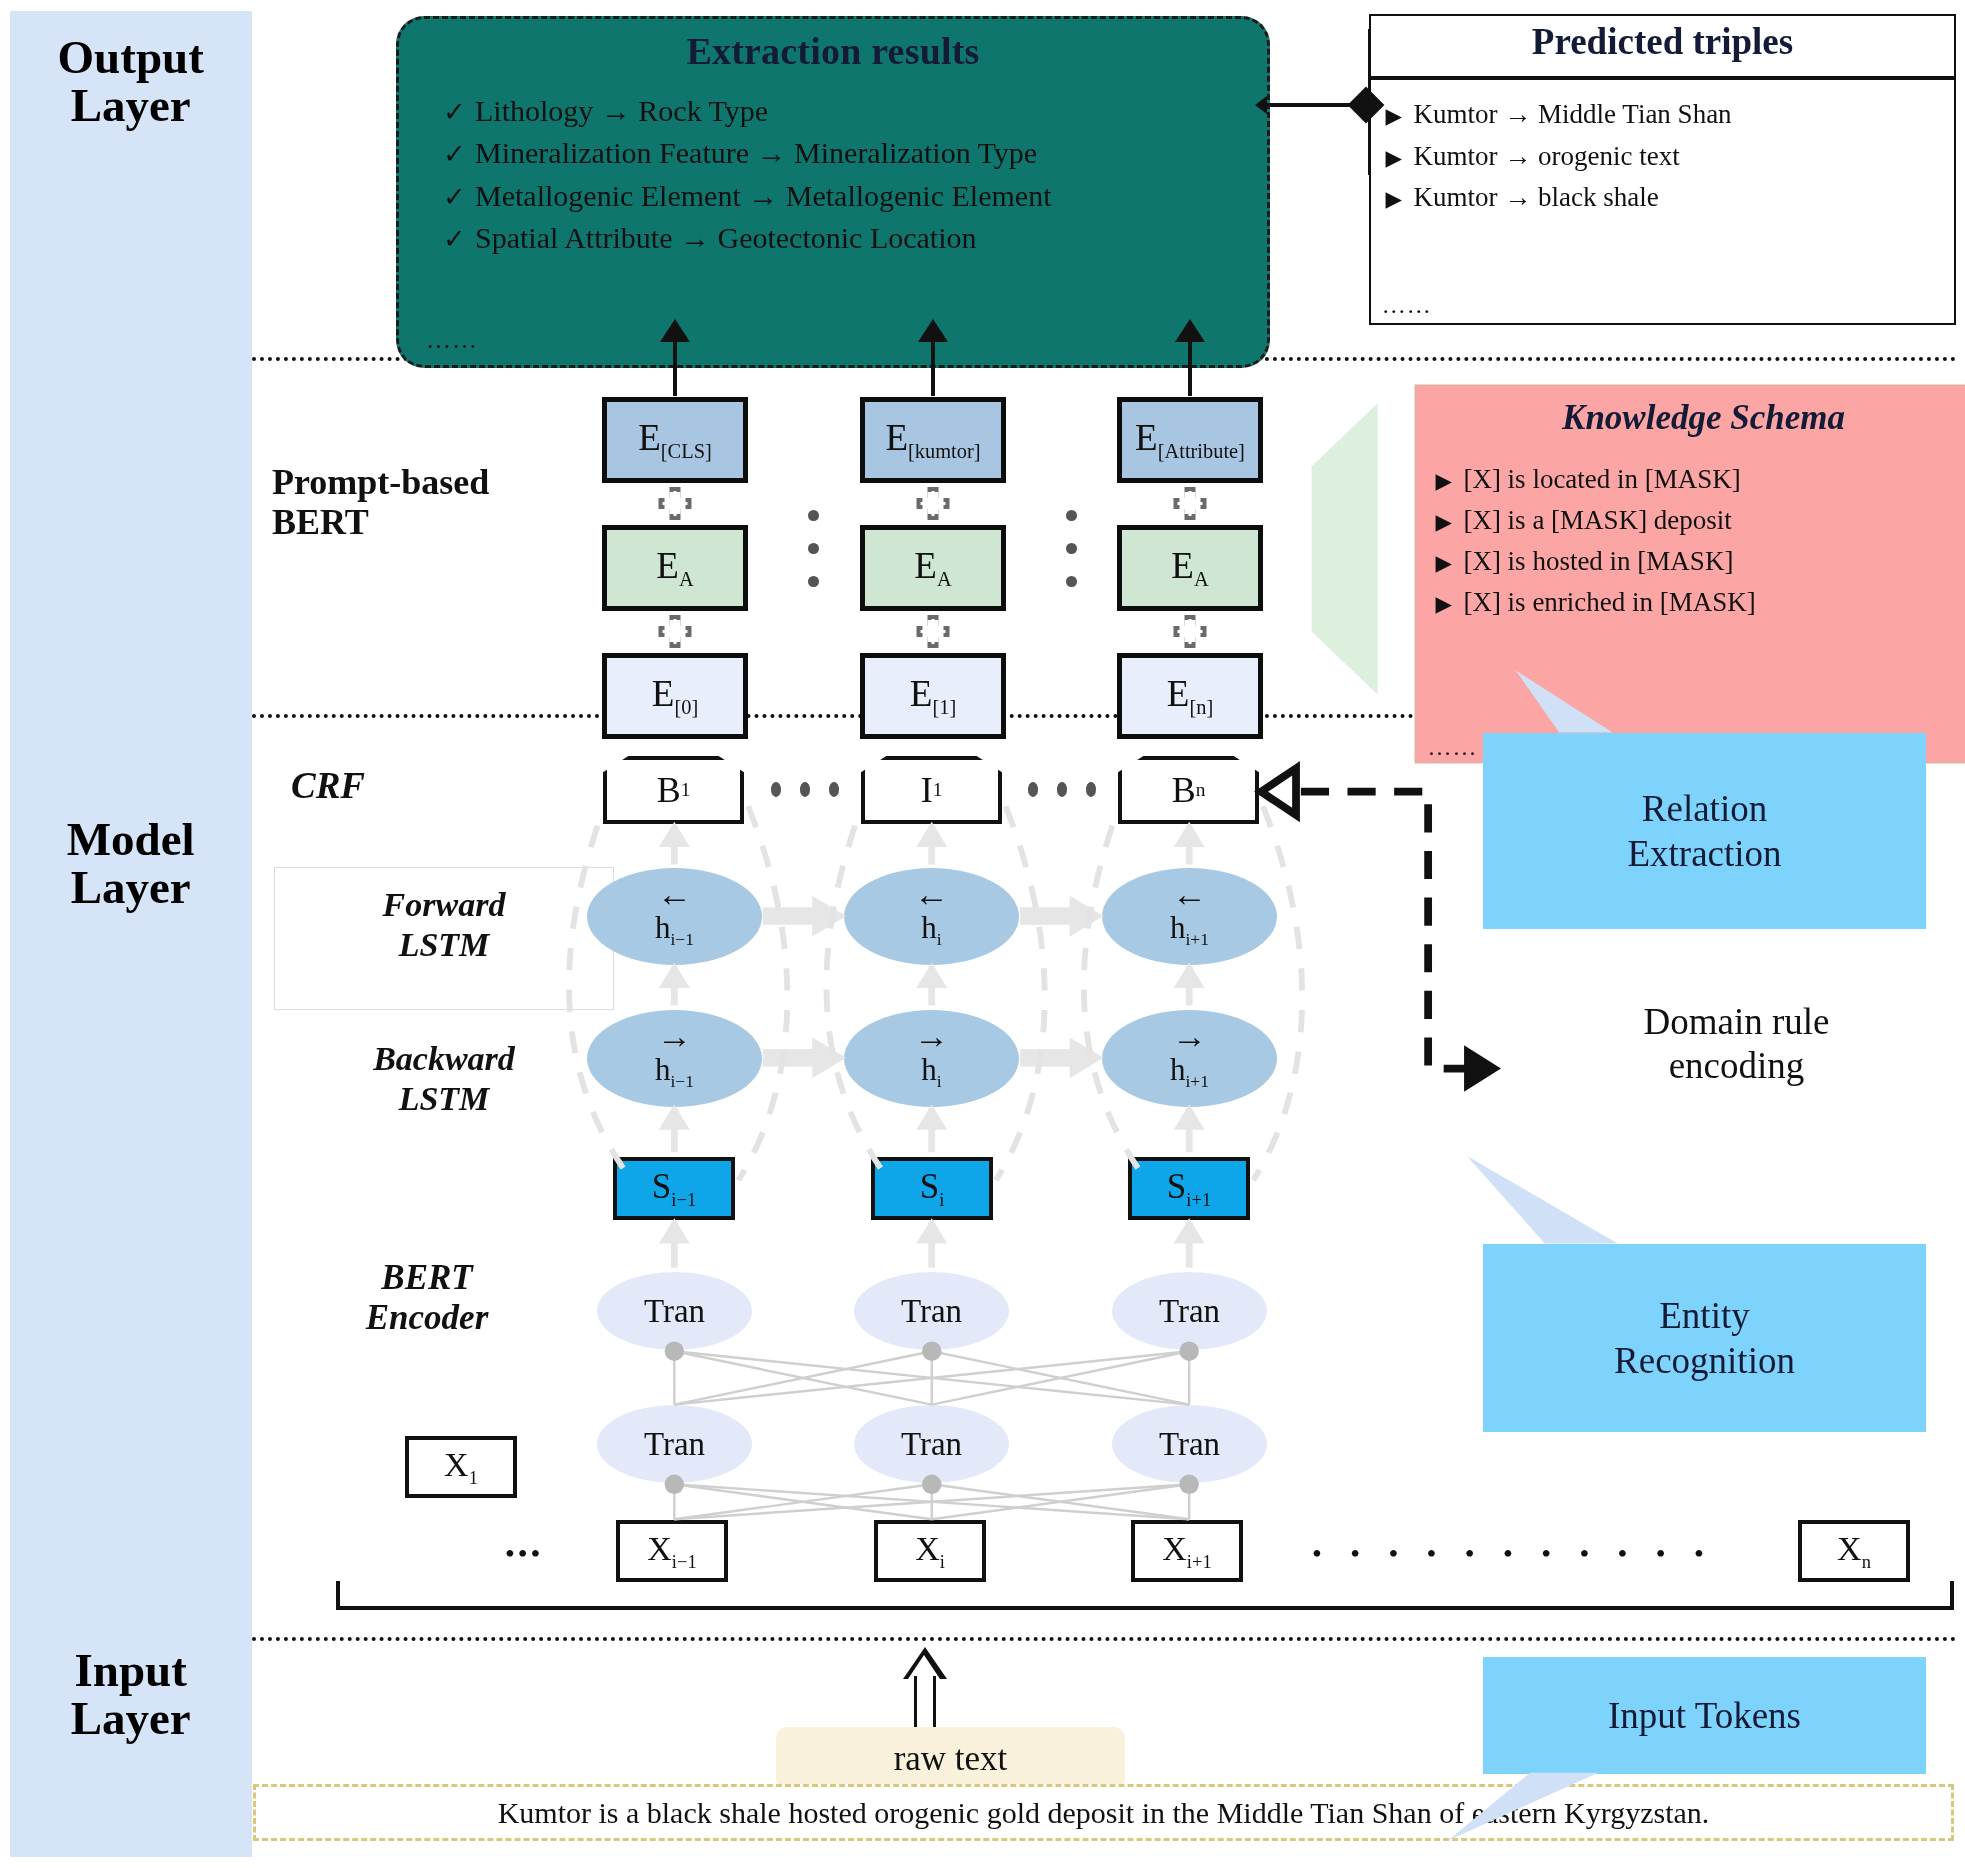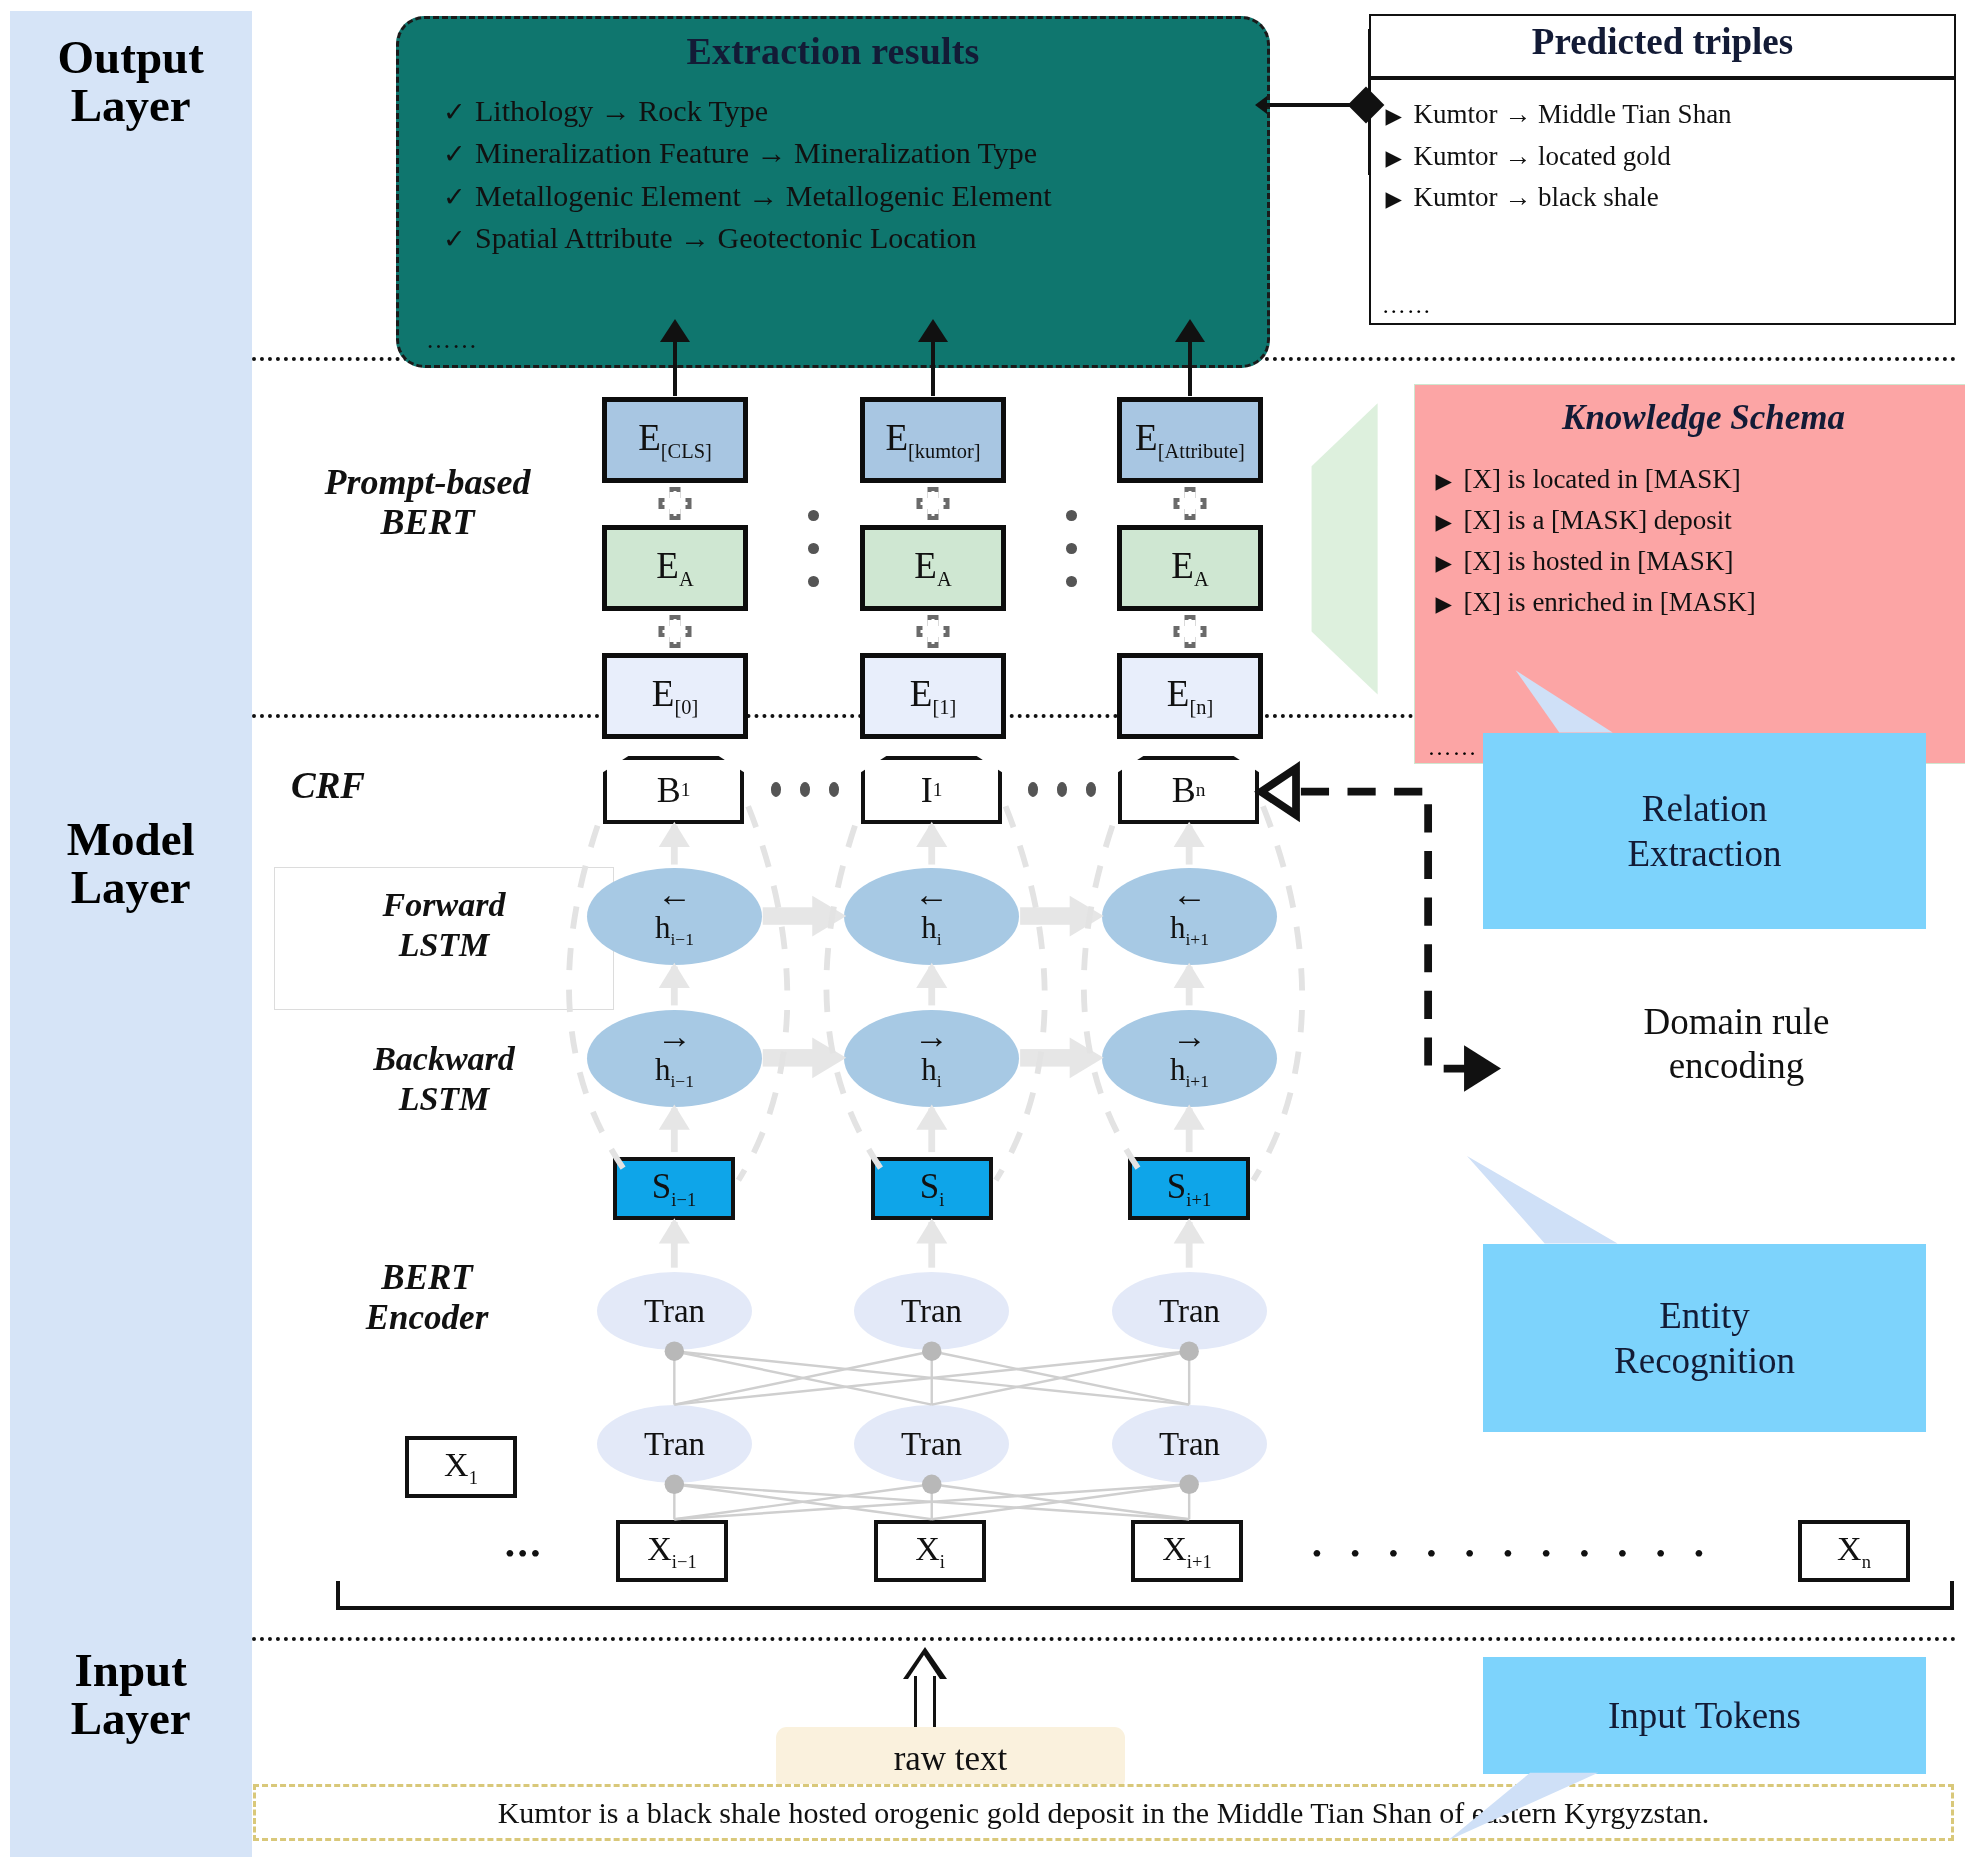--- a/index.html
+++ b/index.html
@@ -54,22 +54,22 @@
                  border-top:9.7px solid transparent;border-bottom:9.7px solid transparent;
                  border-right:12.6px solid #111;}
 
   
   .uparrow{position:absolute;width:3.9px;background:#111;}
   .uparrow .head{position:absolute;left:-13px;top:-21.4px;width:0;height:0;
                  border-left:15px solid transparent;border-right:15px solid transparent;
                  border-bottom:23px solid #111;}
 
   
-  #pb-label{position:absolute;left:272px;top:462px;width:311px;text-align:center;
-            font-style:italic;font-weight:bold;font-size:36px;line-height:1.12;color:#111;}
+  #pb-label{position:absolute;left:272px;top:462px;width:311px;text-align:left;
+            font-weight:bold;font-size:36px;line-height:1.12;color:#111;}
   .ecol{position:absolute;width:146px;}
   .ebox{position:relative;width:146px;height:86px;border:5.3px solid #0d0d0d;
         box-sizing:border-box;display:flex;align-items:center;justify-content:center;}
   .ebox span{font-size:37px;color:#111;line-height:1;}
   .ebox span sub{font-size:20.4px;}
   .e-top{background:#a8c6e2;}
   .e-mid{background:#cfe7d2;}
   .e-bot{background:#e8eefb;}
   .plusgap{height:42px;position:relative;}
   .plus{position:absolute;left:50%;top:3.9px;transform:translateX(-50%);
@@ -211,21 +211,21 @@
       <li><span class="tick">✓</span><span>Spatial Attribute → Geotectonic Location</span></li>
     </ul>
     <div class="dots">……</div>
   </div>
 
   <div id="triples">
     <div class="title">Predicted triples</div>
     <div class="rulebar"></div>
     <ul>
       <li><span class="bullet">▶</span><span>Kumtor → Middle Tian Shan</span></li>
-      <li><span class="bullet">▶</span><span>Kumtor → located gold</span></li>
+      <li><span class="bullet">▶</span><span>Kumtor → orogenic text</span></li>
       <li><span class="bullet">▶</span><span>Kumtor → black shale</span></li>
     </ul>
     <div class="dots">……</div>
   </div>
 
   <div id="conn-line"></div>
   <div id="conn-arrowtip"></div>
   <div id="conn-diamond"></div>
   <div id="conn-vert"></div>
 

